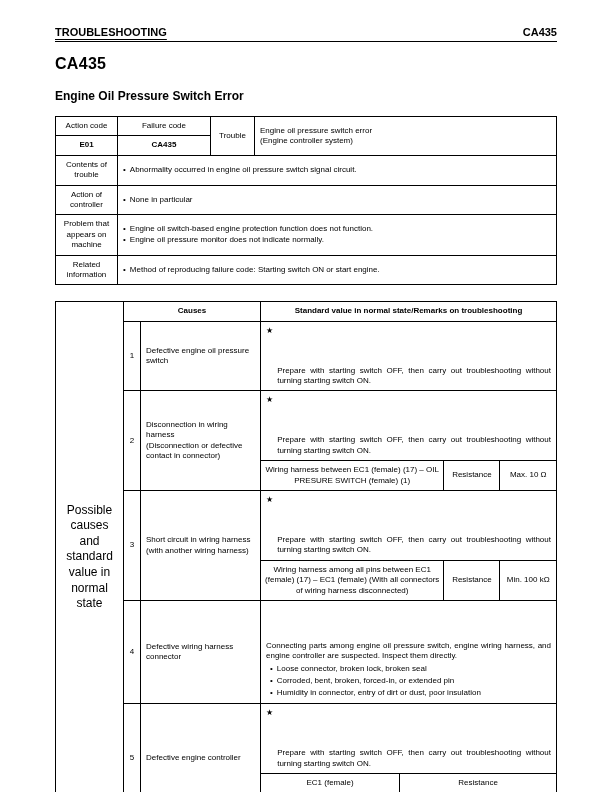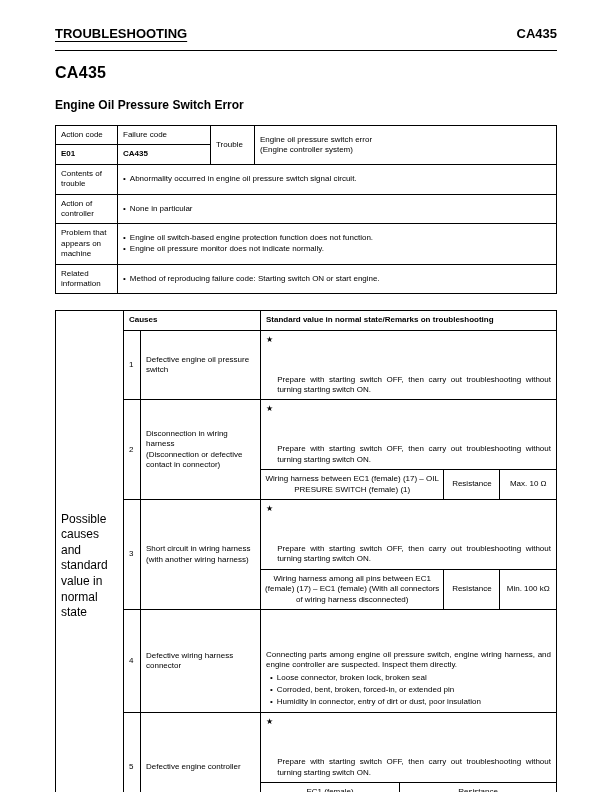--- a/index.html
+++ b/index.html
@@ -14,39 +14,39 @@
     position:relative;
     width:612px; height:792px;
     padding:26px 55px 0 55px;
     background:#fff;
     overflow:hidden;
   }
   
   .header {
     display:flex; justify-content:space-between; align-items:flex-start;
     border-bottom:1.5px solid #000;
-    padding-bottom:9px;
-    font-size:13px; font-weight:bold;
+    padding-bottom:3px;
+    font-size:11px; font-weight:bold;
   }
   .header .h-left { text-decoration:underline; text-underline-offset:3px; }
   .title { font-size:16px; font-weight:bold; margin-top:13px; letter-spacing:0.3px; }
   .subtitle { font-size:12px; font-weight:bold; margin-top:16px; }
 
   
   table.main {
     width:100%; border-collapse:collapse;
     font-size:8px; line-height:1.3;
     margin-top:13px;
   }
   table.main > tbody > tr > td {
     border:1px solid #000;
     padding:4px 5px;
     vertical-align:middle;
   }
-  .center { text-align:left; }
+  .center { text-align:center; }
   .bold { font-weight:bold; }
 
   
   .bullet { display:flex; gap:4px; margin:1px 0; }
   .bullet .b { flex:0 0 auto; }
 
   
   table.causes { margin-top:16px; }
   table.causes > tbody > tr > td.content-cell {
     padding:0; vertical-align:top;

